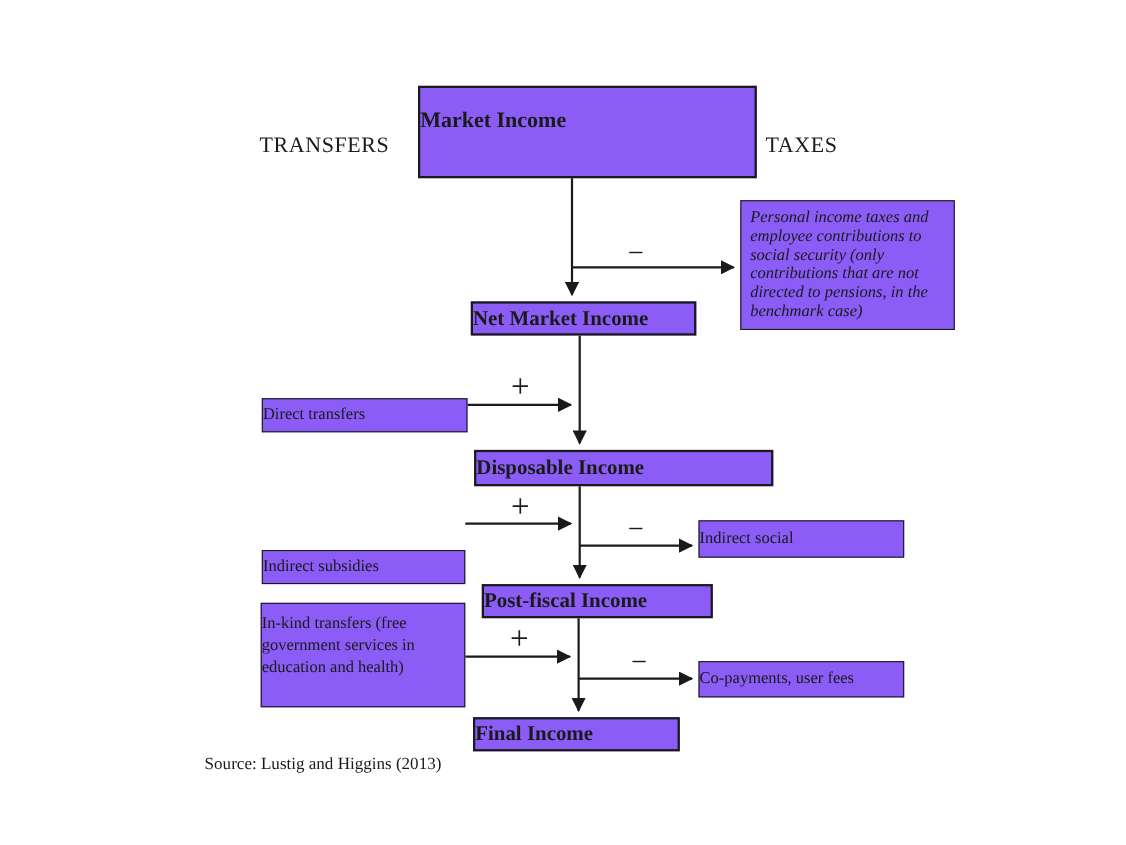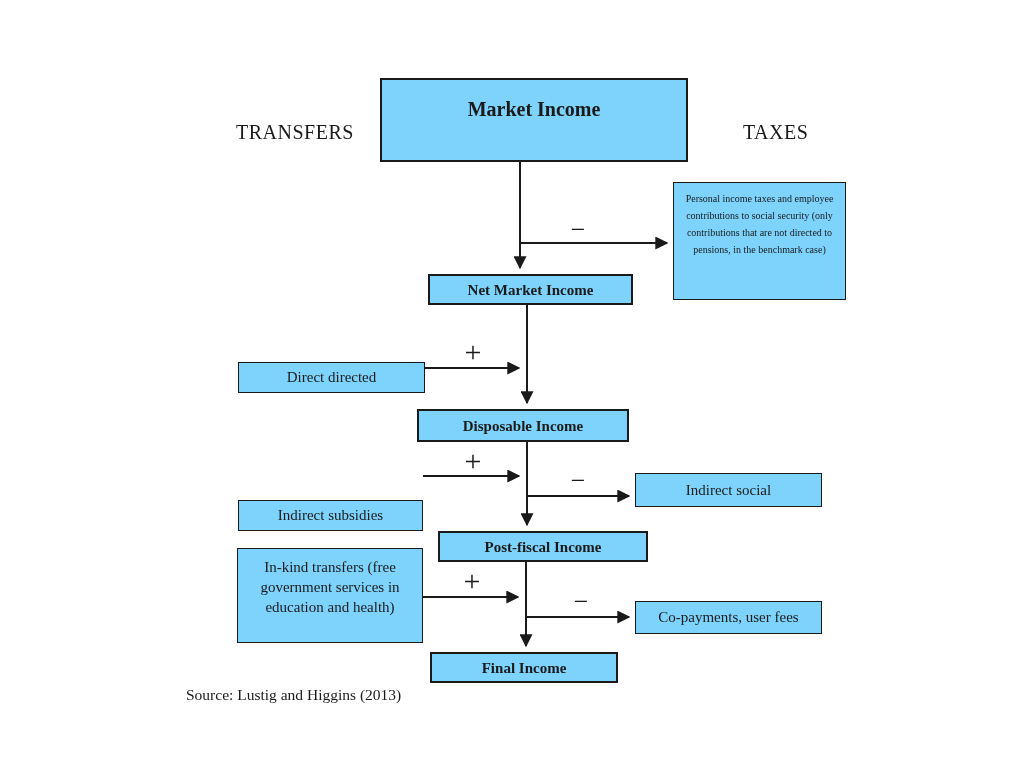--- a/index.html
+++ b/index.html
@@ -2,43 +2,43 @@
 <html><head>
 <meta charset="utf-8">
 <style>
   html,body{margin:0;padding:0;background:#ffffff;}
   .stage{
     position:relative;width:1024px;height:768px;background:#ffffff;
     font-family:"Liberation Serif","DejaVu Serif",serif;color:#1a1a1a;overflow:hidden;
   }
   .connectors{position:absolute;left:0;top:0;width:1024px;height:768px;}
   .box{
-    position:absolute;box-sizing:border-box;background:#7dd3fc;
-    border:2px solid #1a1a1a;text-align:center;
+    position:absolute;box-sizing:border-box;background:#8b5cf6;
+    border:2px solid #1a1a1a;text-align:left;
   }
   .box.thin{border-width:1.5px;}
-  .title{font-weight:700;font-size:15px;}
+  .title{font-weight:700;font-size:19px;}
   
   .market{left:380px;top:78px;width:308px;height:84px;font-size:20px;padding-top:18px;}
   .netmarket{left:428px;top:274px;width:205px;height:31px;line-height:28px;}
-  .disposable{left:417px;top:409px;width:212px;height:33px;line-height:30px;}
+  .disposable{left:431px;top:409px;width:272px;height:33px;line-height:30px;}
   .postfiscal{left:438px;top:531px;width:210px;height:31px;line-height:28px;}
   .final{left:430px;top:652px;width:188px;height:31px;line-height:28px;}
   
   .side{font-size:15px;}
-  .taxdesc{left:673px;top:182px;width:173px;height:118px;font-size:10px;line-height:17px;padding:7px 8px 0;}
+  .taxdesc{left:673px;top:182px;width:195px;height:118px;font-size:15px;line-height:17px;padding:7px 8px 0;font-style:italic;}
   .directtr{left:238px;top:362px;width:187px;height:31px;line-height:29px;}
   .indsub{left:238px;top:462px;width:185px;height:31px;line-height:29px;margin-top:38px;}
   .indtax{left:635px;top:473px;width:187px;height:34px;line-height:32px;}
   .inkind{left:237px;top:548px;width:186px;height:95px;line-height:20px;padding:8px 0 0;box-sizing:border-box;}
   .copay{left:635px;top:601px;width:187px;height:33px;line-height:31px;font-family:Liberation Serif, serif;}
   
   .collabel{position:absolute;font-size:20px;letter-spacing:0.5px;}
   .transfers{left:236px;top:121px;}
-  .taxes{left:743px;top:121px;}
+  .taxes{left:696px;top:121px;}
   .source{position:absolute;left:186px;top:686px;font-size:15.5px;}
   
   .op{position:absolute;transform:translate(-50%,-50%);line-height:1;}
   .op.plus{font-size:30px;}
   .op.minus{font-size:26px;}
   .op1{left:578px;top:230px;}
   .op2{left:473px;top:352px;}
   .op3{left:473px;top:461px;}
   .op4{left:578px;top:481px;}
   .op5{left:472px;top:581px;}
@@ -85,21 +85,21 @@
   <div class="box title market">Market Income</div>
   <div class="box title netmarket">Net Market Income</div>
   <div class="box title disposable">Disposable Income</div>
   <div class="box title postfiscal">Post-fiscal Income</div>
   <div class="box title final">Final Income</div>
 
   <div class="box thin taxdesc">Personal income taxes and employee contributions to social security (only contributions that are not directed to pensions, in the benchmark case)</div>
   <div class="box thin side indtax">Indirect social</div>
   <div class="box thin side copay">Co-payments, user fees</div>
 
-  <div class="box thin side directtr">Direct directed</div>
+  <div class="box thin side directtr">Direct transfers</div>
   <div class="box thin side indsub">Indirect subsidies</div>
   <div class="box thin side inkind">In-kind transfers (free government services in education and health)</div>
 
   <div class="op minus op1">−</div>
   <div class="op plus op2">+</div>
   <div class="op plus op3">+</div>
   <div class="op minus op4">−</div>
   <div class="op plus op5">+</div>
   <div class="op minus op6">−</div>
 

